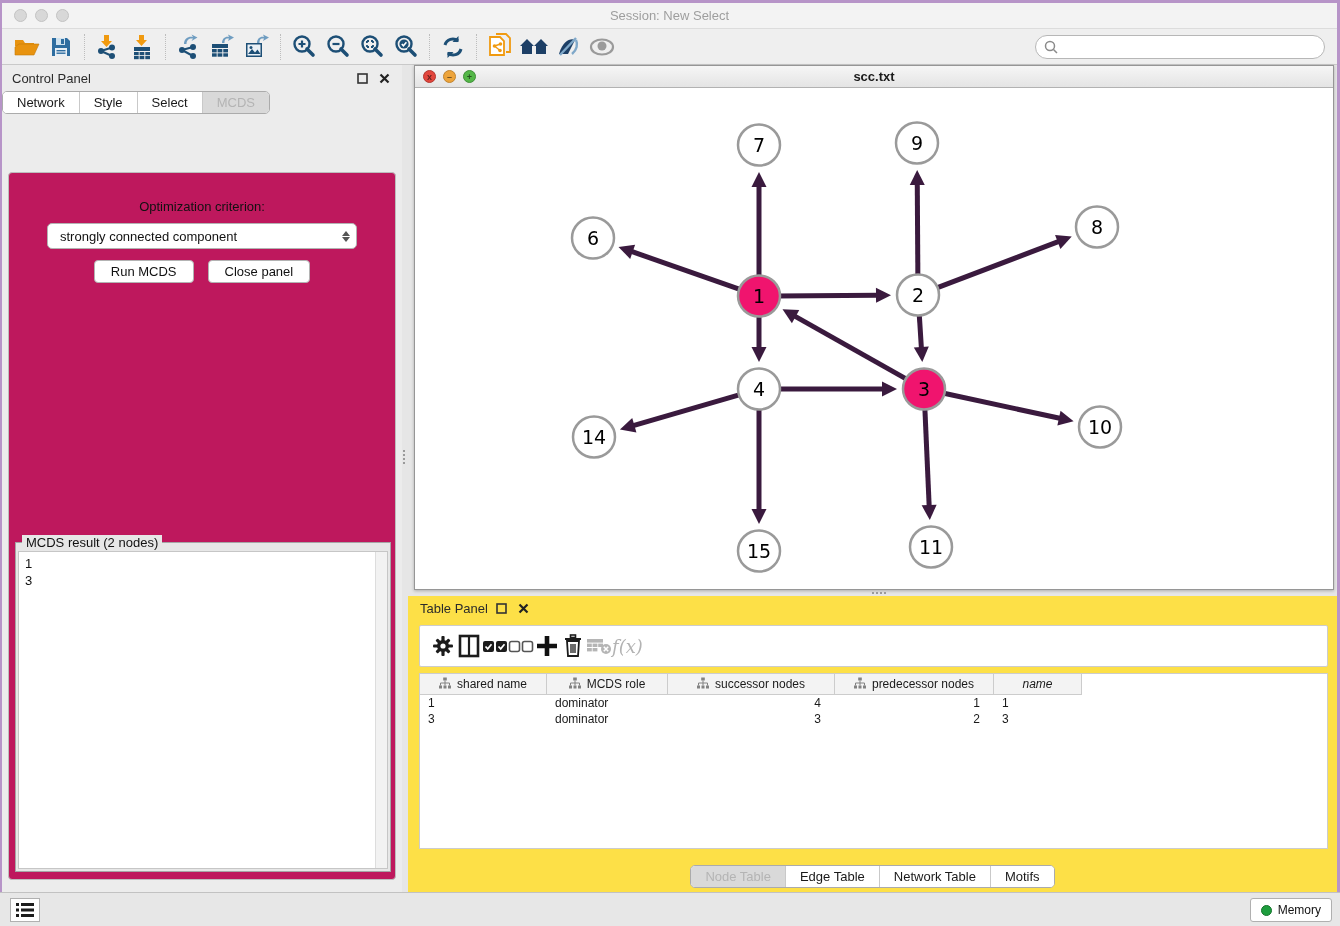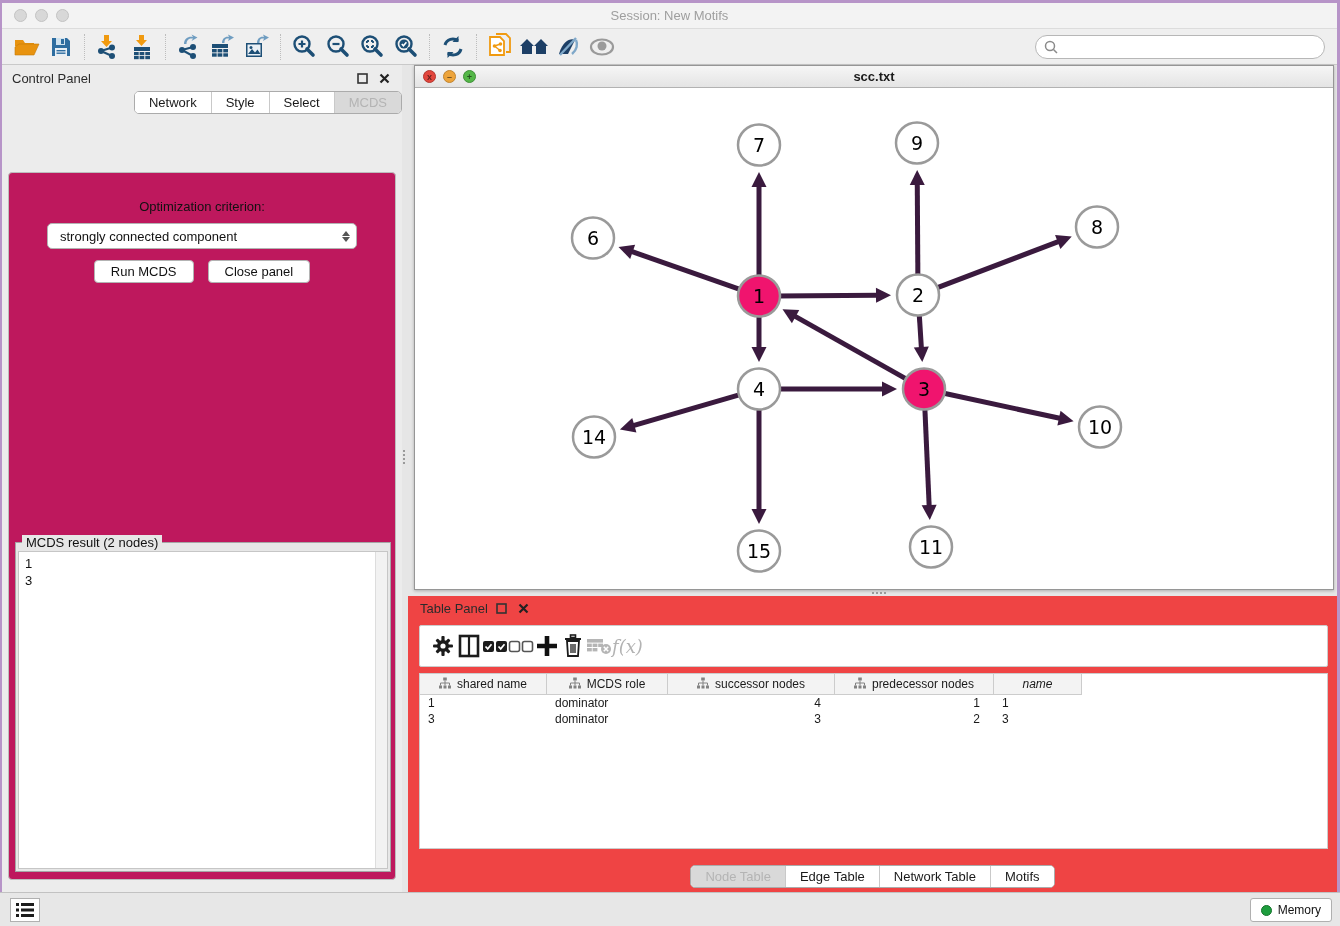--- a/index.html
+++ b/index.html
@@ -24,21 +24,21 @@
   .main { flex:1; display:flex; position:relative; }
   .left-col { width:400px; position:relative; background:#ececec; }
   .vsplit { width:6px; background:#e6e6e6; position:relative; }
   .vsplit .grip { position:absolute; left:1px; top:385px; width:3px; height:14px; border-left:2px dotted #9a9a9a; }
   .right-col { flex:1; display:flex; flex-direction:column; background:#e6e6e6; position:relative; }
 
   
   .panel-head { height:26px; display:flex; align-items:center; padding:0 10px; font-size:13px; color:#2b2b2b; }
   .panel-head .spacer { flex:1; }
   .mini-btn { width:16px; height:16px; display:flex; align-items:center; justify-content:center; margin-left:6px; cursor:default; }
-  .cp-tabs-row { display:flex; justify-content:flex-end; position:relative; z-index:2; }
+  .cp-tabs-row { display:flex; justify-content:flex-start; position:relative; z-index:2; }
   .tabs-group { display:flex; border:1px solid #ababab; border-radius:5px; overflow:hidden; background:#fff; }
   .tab { padding:3px 14px; font-size:13px; color:#1a1a1a; background:#fff; border-left:1px solid #c9c9c9; white-space:nowrap; }
   .tab:first-child { border-left:none; }
   .tab.active { background:#d9d9d9; color:#b4b4b4; }
   .cp-body { position:absolute; left:6px; right:6px; top:107px; bottom:44px; background:#be185d; border:1px solid #bdbdbd; border-radius:4px; }
   .opt-label { text-align:center; margin-top:26px; font-size:13px; color:#111; }
   .combo { margin:9px auto 0; width:310px; height:26px; background:#fff; border:1px solid #b3b3b3; border-radius:5px; display:flex; align-items:center; padding:0 6px 0 12px; font-size:13px; color:#111; }
   .combo .cv { flex:1; }
   .spinner { display:flex; flex-direction:column; align-items:center; gap:1px; }
   .spinner i { width:0; height:0; border-left:4px solid transparent; border-right:4px solid transparent; }
@@ -60,21 +60,21 @@
   .ntl.red { background:#e2463d; border:1px solid #b23730; }
   .ntl.yel { background:#eda43b; border:1px solid #c08430; }
   .ntl.grn { background:#54b748; border:1px solid #3f8f38; }
   .net-title { text-align:center; font-size:13px; line-height:21px; color:#1a1a1a;font-weight:bold; }
   .net-canvas { flex:1; background:#fff; overflow:hidden; }
 
   .hsplit { position:absolute; left:6px; right:3px; top:525px; height:6px; }
   .hsplit .grip { position:absolute; left:458px; top:2px; width:14px; height:3px; border-top:2px dotted #9a9a9a; }
 
   
-  .table-panel { position:absolute; left:0px; top:531px; right:0px; bottom:0px; background:#ef4444; }
+  .table-panel { position:absolute; left:0px; top:531px; right:0px; bottom:0px; background:#fde047; }
   .tp-head { height:24px; display:flex; align-items:center; padding:0 12px; font-size:13px; color:#2b2b2b; }
   .tp-toolbar { position:absolute; left:11px; right:9px; top:29px; height:42px; background:#fff; border:1px solid #ccc; border-radius:2px; display:flex; align-items:center; padding:0 10px; }
   .tp-icon { width:26px; height:26px; display:flex; align-items:center; justify-content:center; }
   .fx { font-family:"DejaVu Serif", serif; font-style:italic; font-size:18px; color:#b3b3b3; }
   .tp-table { position:absolute; left:11px; right:9px; top:77px; bottom:75px; background:#fff; border:1px solid #ccc; overflow:hidden; }
   .thead { display:flex; height:21px; }
   .th { background:#f3f3f3; border-right:1px solid #ccc; border-bottom:1px solid #ccc; display:flex; align-items:center; justify-content:center; gap:6px; font-size:12px; color:#1a1a1a; }
   .trow { display:flex; height:16px; }
   .td { font-size:12px; color:#1a1a1a; padding:1px 8px; white-space:nowrap; overflow:hidden; }
   .td.right { text-align:right; padding-right:14px; }
@@ -90,21 +90,21 @@
 <body>
 
 <div class="window">
 
   <div class="titlebar">
     <div class="traffic">
       <div class="tl"></div>
       <div class="tl"></div>
       <div class="tl"></div>
     </div>
-    <div class="win-title">Session: New Motifs</div>
+    <div class="win-title">Session: New Select</div>
   </div>
 
   <div class="toolbar">
     <div class="tb-icon">
       <svg width="26" height="22" viewBox="0 0 26 22">
           <path d="M1 4 h8 l2 3 h9 v3 h-19 z" fill="#e8930f"></path>
           <path d="M1 11 l4 -3 h20 l-5 11 h-19 z" fill="#e8930f" stroke="#c47a08" stroke-width="0.6"></path>
         </svg>
     </div>
     <div class="tb-icon">

